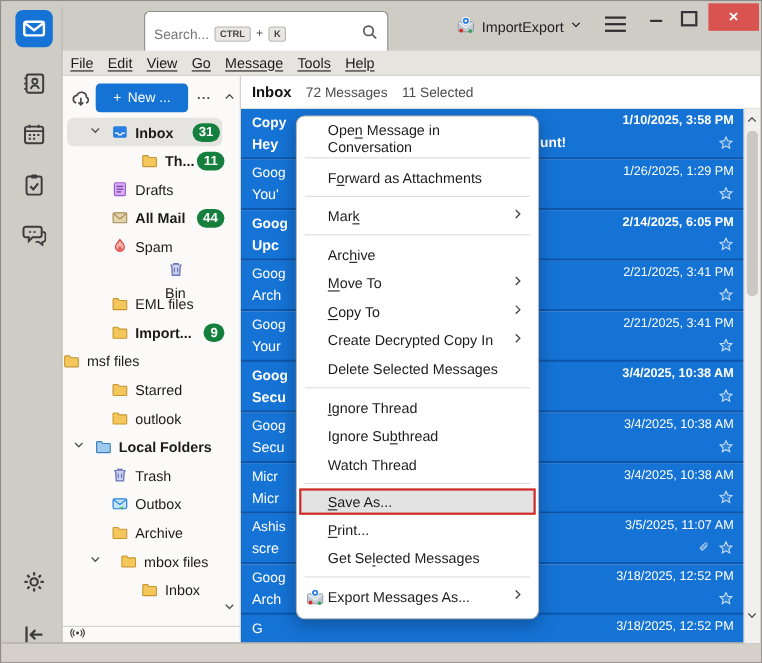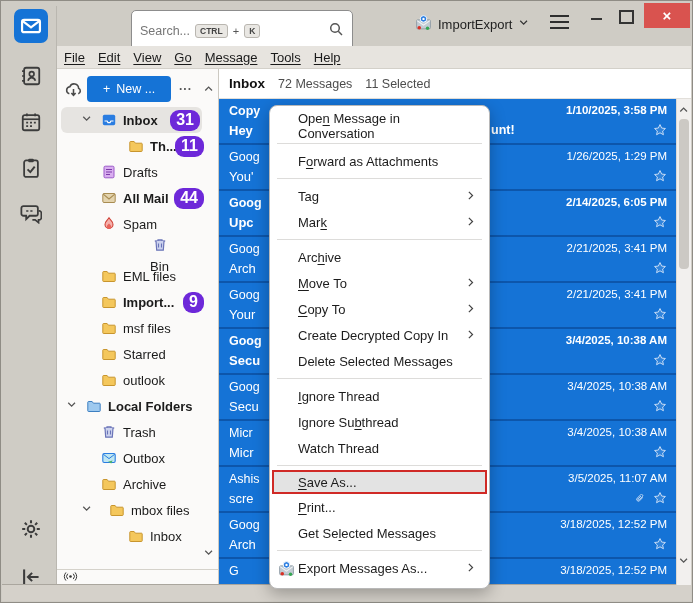--- a/index.html
+++ b/index.html
@@ -36,21 +36,21 @@
   
   .fpane{position:absolute;left:56px;top:68px;width:162px;bottom:33px;background:#fbfaf9;border-right:1px solid #ccc9c2;box-sizing:border-box;}
   .fp-head{position:relative;height:38px;}
   .cloud{position:absolute;left:7px;top:11px;color:#4a4a4a;}
   .newbtn{position:absolute;left:30px;top:7px;width:84px;height:26px;background:#1573d6;color:#fff;border-radius:4px;display:flex;align-items:center;justify-content:center;gap:6px;font-size:12.5px;}
   .fp-dots{position:absolute;left:122px;top:10px;color:#555;letter-spacing:1px;font-weight:700;font-size:12px;}
   .fp-up{position:absolute;right:3px;top:12px;color:#555;}
   .f-row{height:26px;display:flex;align-items:center;gap:6px;position:relative;font-size:13px;color:#1b1b1b;box-sizing:border-box;}
   .f-row .chev{position:absolute;color:#444;}
   .f-row.bold{font-weight:700;}
-  .f-row .badge{position:absolute;right:14px;background:#6d28d9;color:#fff;border-radius:9px;font-size:16px;font-weight:700;padding:1.5px 6px;}
+  .f-row .badge{position:absolute;right:14px;background:#15803d;color:#fff;border-radius:9px;font-size:12px;font-weight:700;padding:1.5px 6px;}
   .f-row.sel{background:#e6e4e1;border-radius:6px;margin:0 16px 0 4px;}
   .f-row.sel .badge{right:2px;}
   .fp-down{position:absolute;right:3px;bottom:6px;color:#555;}
   .fp-foot{position:absolute;left:56px;bottom:17px;width:162px;height:16px;background:#fbfaf9;border-top:1px solid #d5d2cb;border-right:1px solid #ccc9c2;box-sizing:border-box;display:flex;align-items:center;}
   .fp-foot svg{margin-left:6px;}
 
   
   .marea{position:absolute;left:218px;top:68px;right:1px;bottom:17px;background:#fff;overflow:hidden;}
   .mhead{height:30px;display:flex;align-items:center;padding:0 10px;gap:13px;border-bottom:1px solid #e2dfda;box-sizing:border-box;}
   .mhead .t{font-size:13.5px;font-weight:700;color:#111;}
@@ -273,21 +273,21 @@
         </div>
         <div class="f-row bold" style="padding-left: 44px;">
           <span style="display: flex;">
             <svg width="16" height="16" viewBox="0 0 16 16" fill="none" xmlns="http://www.w3.org/2000/svg">
               <path d="M1.8 4.2c0-.4.3-.7.7-.7h3.6l1.3 1.7h6.1c.4 0 .7.3.7.7v6.9c0 .4-.3.7-.7.7H2.5a.7.7 0 0 1-.7-.7V4.2Z" fill="#f4c75c" stroke="#c8952e" stroke-width="1"></path>
             </svg>
           </span>
           <span>Import...</span>
           <span class="badge">9</span>
         </div>
-        <div class="f-row" style="padding-left: 44px;">
+        <div class="f-row" style="">
           <span style="display: flex;">
             <svg width="16" height="16" viewBox="0 0 16 16" fill="none" xmlns="http://www.w3.org/2000/svg">
               <path d="M1.8 4.2c0-.4.3-.7.7-.7h3.6l1.3 1.7h6.1c.4 0 .7.3.7.7v6.9c0 .4-.3.7-.7.7H2.5a.7.7 0 0 1-.7-.7V4.2Z" fill="#f4c75c" stroke="#c8952e" stroke-width="1"></path>
             </svg>
           </span>
           <span>msf files</span>
         </div>
         <div class="f-row" style="padding-left: 44px;">
           <span style="display: flex;">
             <svg width="16" height="16" viewBox="0 0 16 16" fill="none" xmlns="http://www.w3.org/2000/svg">
@@ -490,26 +490,20 @@
   <div class="cmenu" id="cmenu">
       <div class="mi">
         <span>Ope<u>n</u> Message in Conversation</span>
       </div>
       <div class="msep"></div>
       <div class="mi">
         <span>F<u>o</u>rward as Attachments</span>
       </div>
       <div class="msep"></div>
       <div class="mi">
-        <span>Tag</span>
-        <span class="sub"><svg width="13" height="13" viewBox="0 0 16 16" fill="none" xmlns="http://www.w3.org/2000/svg">
-            <path d="M6 3.5 10.5 8 6 12.5" stroke="#444" stroke-width="1.5"></path>
-          </svg></span>
-      </div>
-      <div class="mi">
         <span>Mar<u>k</u></span>
         <span class="sub"><svg width="13" height="13" viewBox="0 0 16 16" fill="none" xmlns="http://www.w3.org/2000/svg">
             <path d="M6 3.5 10.5 8 6 12.5" stroke="#444" stroke-width="1.5"></path>
           </svg></span>
       </div>
       <div class="msep"></div>
       <div class="mi">
         <span>Arc<u>h</u>ive</span>
       </div>
       <div class="mi">

